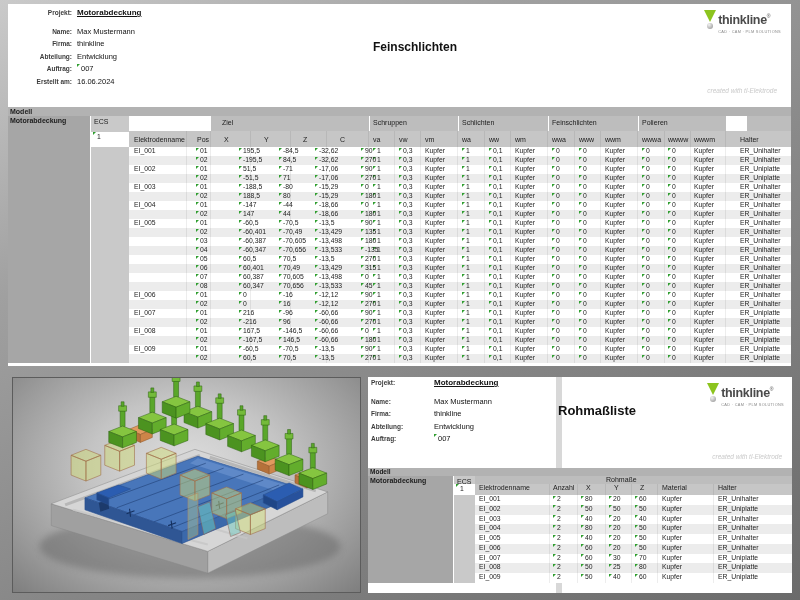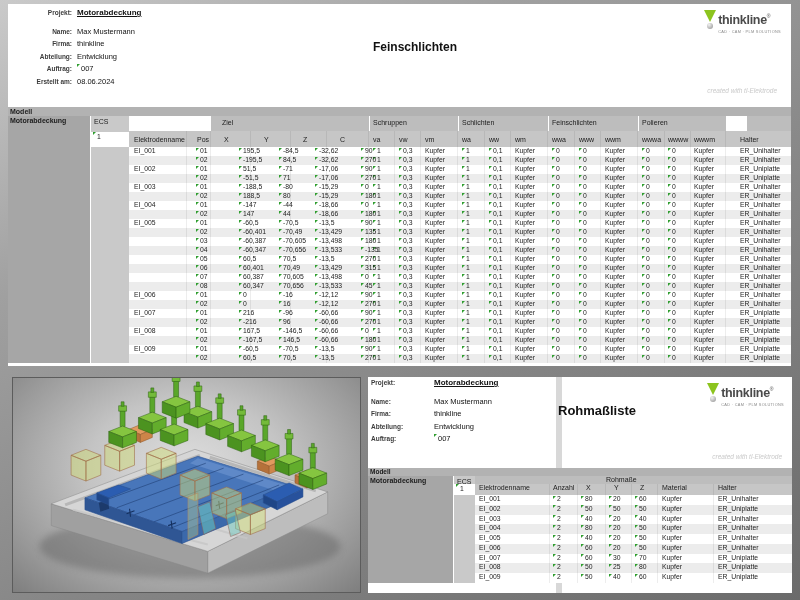--- a/index.html
+++ b/index.html
@@ -96,21 +96,21 @@
       <div class="meta-row">
         <span class="meta-label">Abteilung:</span>
         <span class="meta-value">Entwicklung</span>
       </div>
       <div class="meta-row">
         <span class="meta-label">Auftrag:</span>
         <span class="meta-value"><i class="mk"></i><span>007</span></span>
       </div>
       <div class="meta-row">
         <span class="meta-label">Erstellt am:</span>
-        <span class="meta-value">08.06.2024</span>
+        <span class="meta-value">16.06.2024</span>
       </div>
     </div>
 
     <div class="report-title" style="left:365px;top:36px;font-size:12px;">Feinschlichten</div>
 
     <div class="logo" style="right:10px;top:6px;">
       <div class="l-left">
         <span class="l-tri"></span>
         <span class="l-ball"></span>
       </div>

